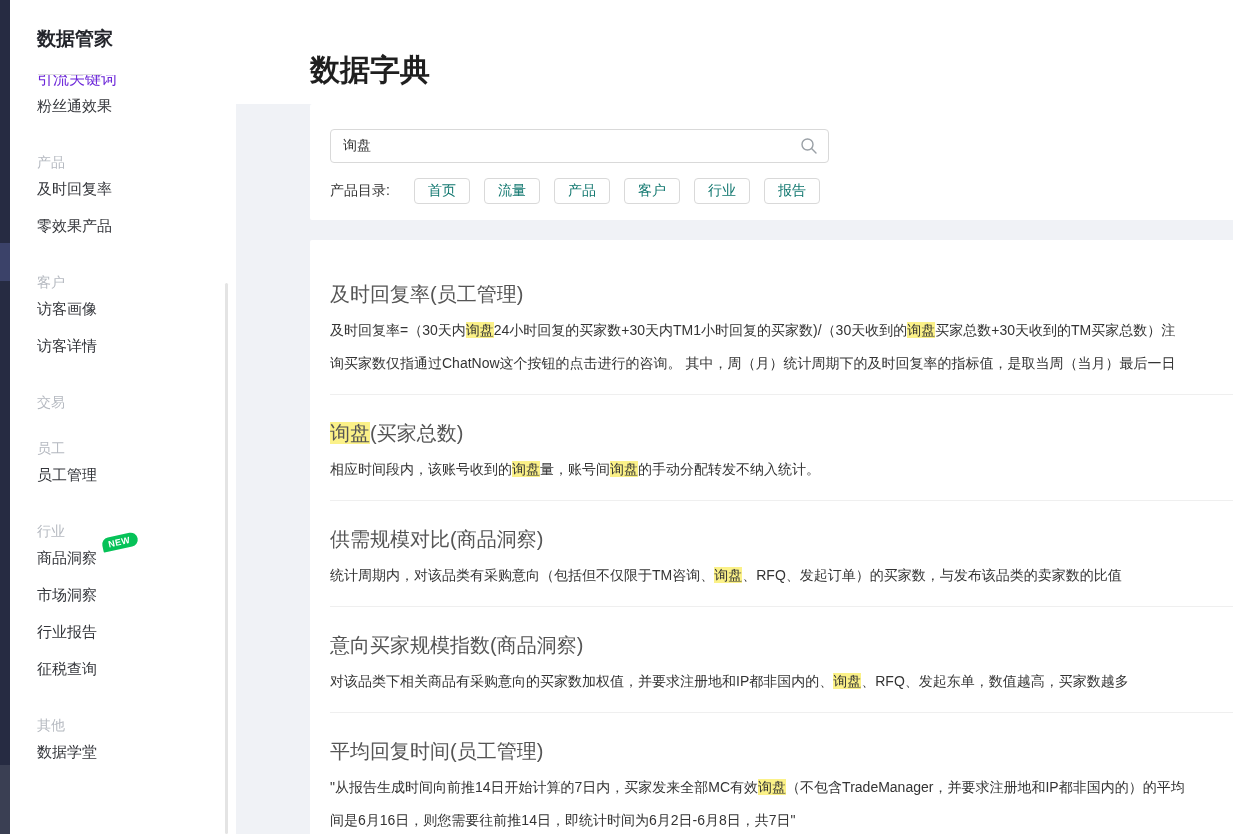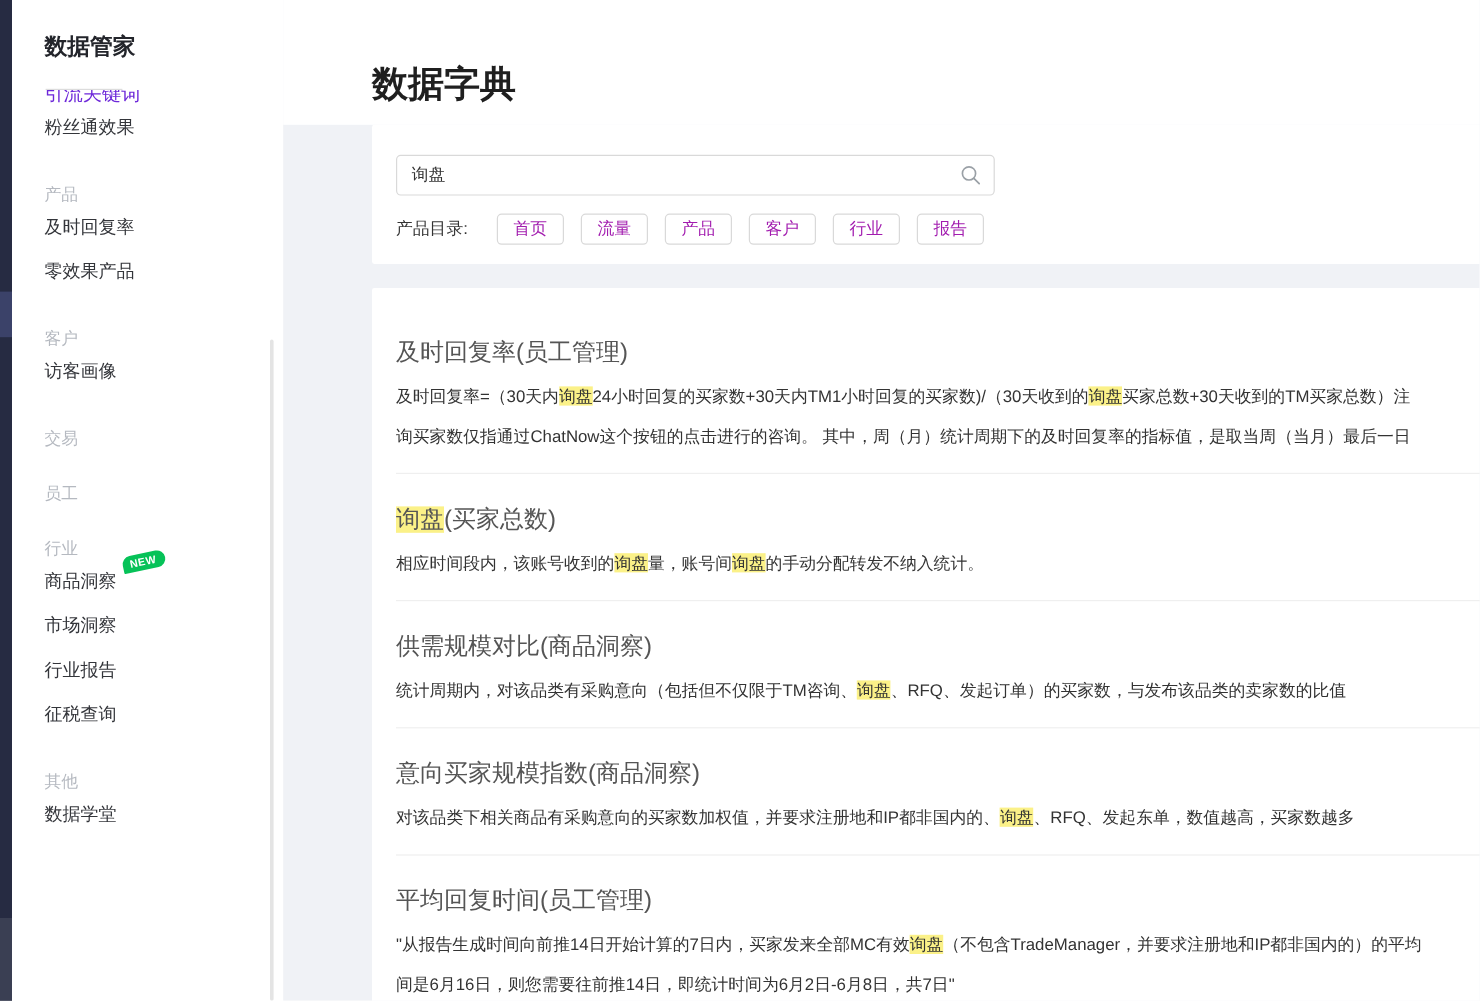--- a/index.html
+++ b/index.html
@@ -38,21 +38,21 @@
   .card { background:#fff; margin-left:74px; border-radius:2px; }
   .search-card { padding:25px 0 16px 20px; }
   .search-box { position:relative; width:499px; }
   .search-input { width:499px; height:34px; border:1px solid #d9d9d9; border-radius:4px;
                   padding:0 36px 0 12px; font-size:14px; color:#333; outline:none;
                   font-family:"Liberation Sans", sans-serif; }
   .search-icon { position:absolute; right:11px; top:8px; }
   .catalog-row { margin-top:15px; display:flex; align-items:center; }
   .catalog-label { font-size:14px; color:#333; margin-right:10px; }
   .cat-btn { margin-left:14px; height:26px; padding:0 13px; background:#fff;
-             border:1px solid #d9d9d9; border-radius:4px; font-size:14px; color:#a21caf;
+             border:1px solid #d9d9d9; border-radius:4px; font-size:14px; color:#0f766e;
              cursor:pointer; font-family:"Liberation Sans", sans-serif; }
 
   .results-card { margin-top:20px; padding:16px 0 0 20px; min-height:620px; }
   .result { padding:24px 0 14px 0; border-bottom:1px solid #efefef; }
   .result-title { font-size:20px; font-weight:400; color:#555; line-height:28px; margin-bottom:6px; }
   .result-line { font-size:14px; color:#333; line-height:33px; white-space:nowrap; }
   .hl { background:#fbf188; }
 </style>
 </head>
 <body>
@@ -78,22 +78,28 @@
         <div class="side-item">
           <span>及时回复率</span>
         </div>
         <div class="side-item">
           <span>零效果产品</span>
         </div>
         <div class="group-header">客户</div>
         <div class="side-item">
           <span>访客画像</span>
         </div>
+        <div class="side-item">
+          <span>访客详情</span>
+        </div>
         <div class="group-header">交易</div>
         <div class="group-header">员工</div>
+        <div class="side-item">
+          <span>员工管理</span>
+        </div>
         <div class="group-header">行业</div>
         <div class="side-item">
           <span>商品洞察</span>
           <span class="new-badge">NEW</span>
         </div>
         <div class="side-item">
           <span>市场洞察</span>
         </div>
         <div class="side-item">
           <span>行业报告</span>

